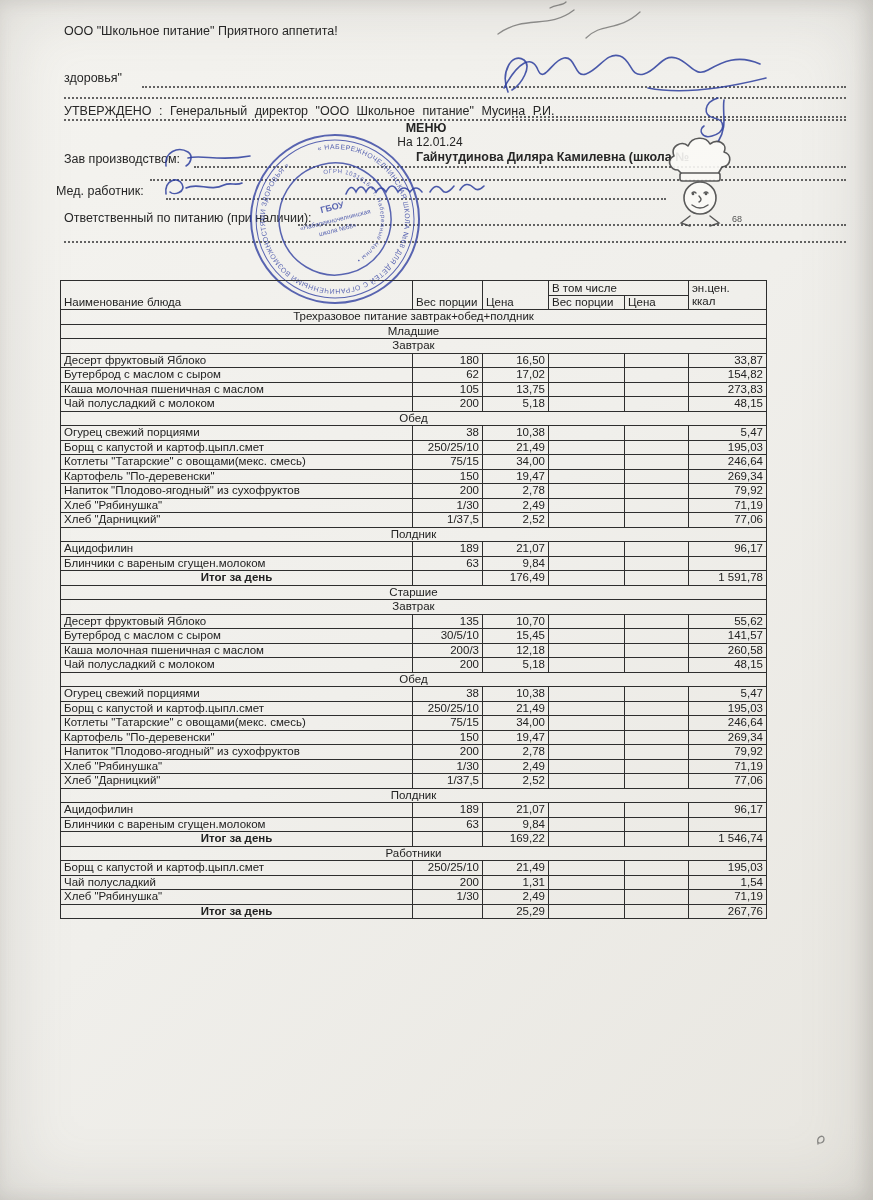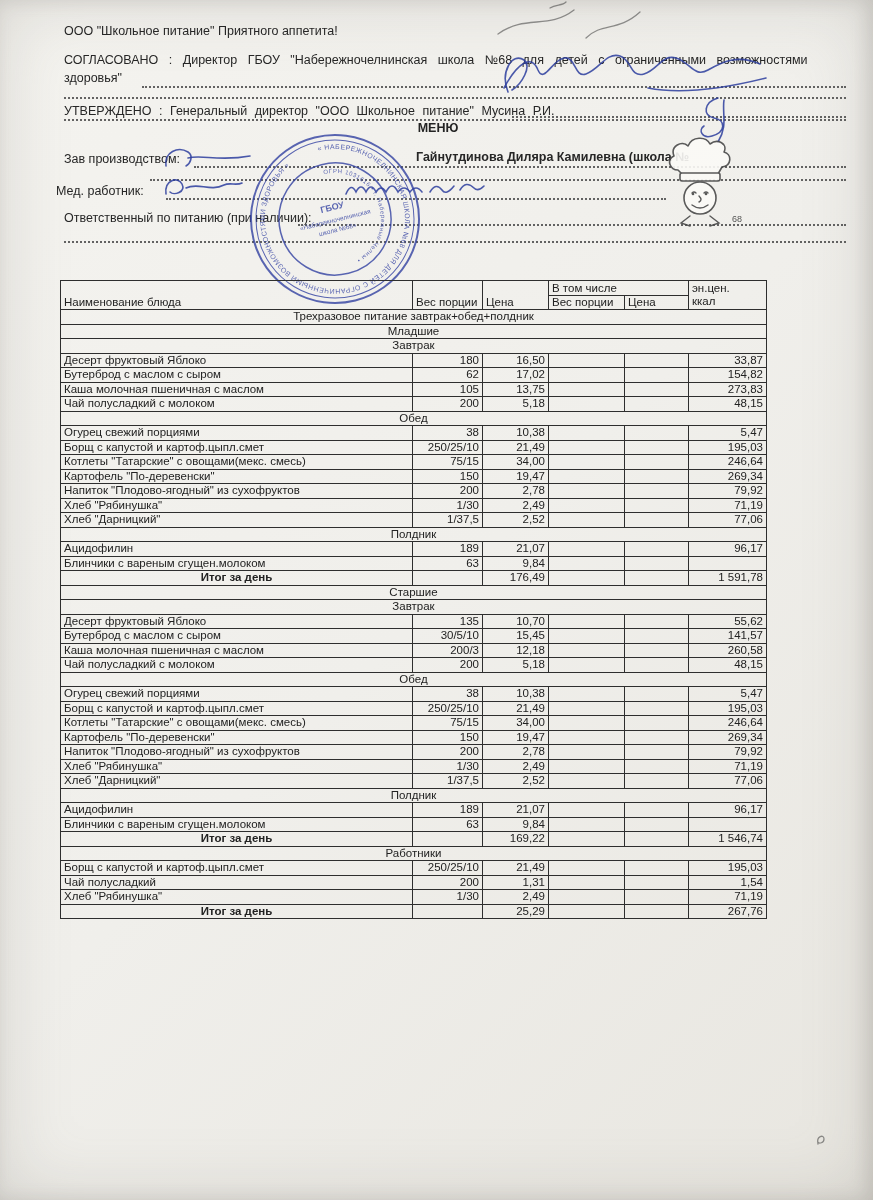--- a/index.html
+++ b/index.html
@@ -18,21 +18,21 @@
   .t { position:absolute; white-space:nowrap; font-size:12.5px; color:#262626; }
   .dotted { position:absolute; height:0; border-bottom:2px dotted #4a4a4a; opacity:.85; }
   .company { left:64px; top:24px; }
   .agreed1 { left:64px; top:53px; word-spacing:7px; }
   .agreed2 { left:64px; top:71px; }
   .d-agreed   { left:142px; top:86px;  width:704px; }
   .d-agreed2  { left:64px;  top:97px;  width:782px; }
   .approved { left:64px; top:104px; word-spacing:4px; }
   .d-approved { left:512px; top:116px; width:334px; }
   .d-approved2{ left:64px;  top:119px; width:782px; }
-  .menu-title { left:48px; top:121px; width:780px; text-align:center; font-weight:600; white-space:nowrap; position:absolute; font-size:12.5px; }
+  .menu-title { left:36px; top:121px; width:780px; text-align:center; font-weight:600; white-space:nowrap; position:absolute; font-size:12.5px; }
   .menu-date  { left:40px; top:135px; width:780px; text-align:center; white-space:nowrap; position:absolute; font-size:12px; }
   .prod-label { left:64px; top:152px; }
   .prod-name  { left:416px; top:150px; font-weight:700; font-size:12.5px; }
   .d-prod  { left:194px; top:166px; width:652px; }
   .d-prod2 { left:150px; top:179px; width:696px; }
   .med-label { left:56px; top:184px; }
   .d-med { left:166px; top:198px; width:500px; }
   .resp-label { left:64px; top:211px; }
   .d-resp { left:298px; top:224px; width:548px; }
   .d-bottom { left:64px; top:241px; width:782px; }
@@ -63,30 +63,30 @@
   .sig path { fill:none; stroke:#2b3d9e; stroke-width:1.6; stroke-linecap:round; opacity:.85; }
   .inkmark path { fill:none; stroke:#3c3c3c; stroke-width:1.3; stroke-linecap:round; opacity:.55; }
 </style>
 </head>
 <body>
 
 <div class="paper">
 
   <div class="t company">ООО "Школьное питание" Приятного аппетита!</div>
 
-  <div class="t agreed1">СОГЛАСОВАНО : Директор ГБОУ "Набережночелнинская школа №68 для детей с ограниченными возможностями</div>
   <div class="t agreed2">здоровья"</div>
   <div class="dotted d-agreed"></div>
   <div class="dotted d-agreed2"></div>
 
   <div class="t approved">УТВЕРЖДЕНО : Генеральный директор "ООО Школьное питание" Мусина Р.И.</div>
   <div class="dotted d-approved"></div>
   <div class="dotted d-approved2"></div>
 
   <div class="menu-title">МЕНЮ</div>
+  <div class="menu-date">На 12.01.24</div>
 
   <div class="t prod-label">Зав производством:</div>
   <div class="t prod-name">Гайнутдинова Диляра Камилевна (школа №</div>
   <div class="dotted d-prod"></div>
   <div class="dotted d-prod2"></div>
 
   <div class="t med-label">Мед. работник:</div>
   <div class="dotted d-med"></div>
 
   <div class="t resp-label">Ответственный по питанию (при наличии):</div>

